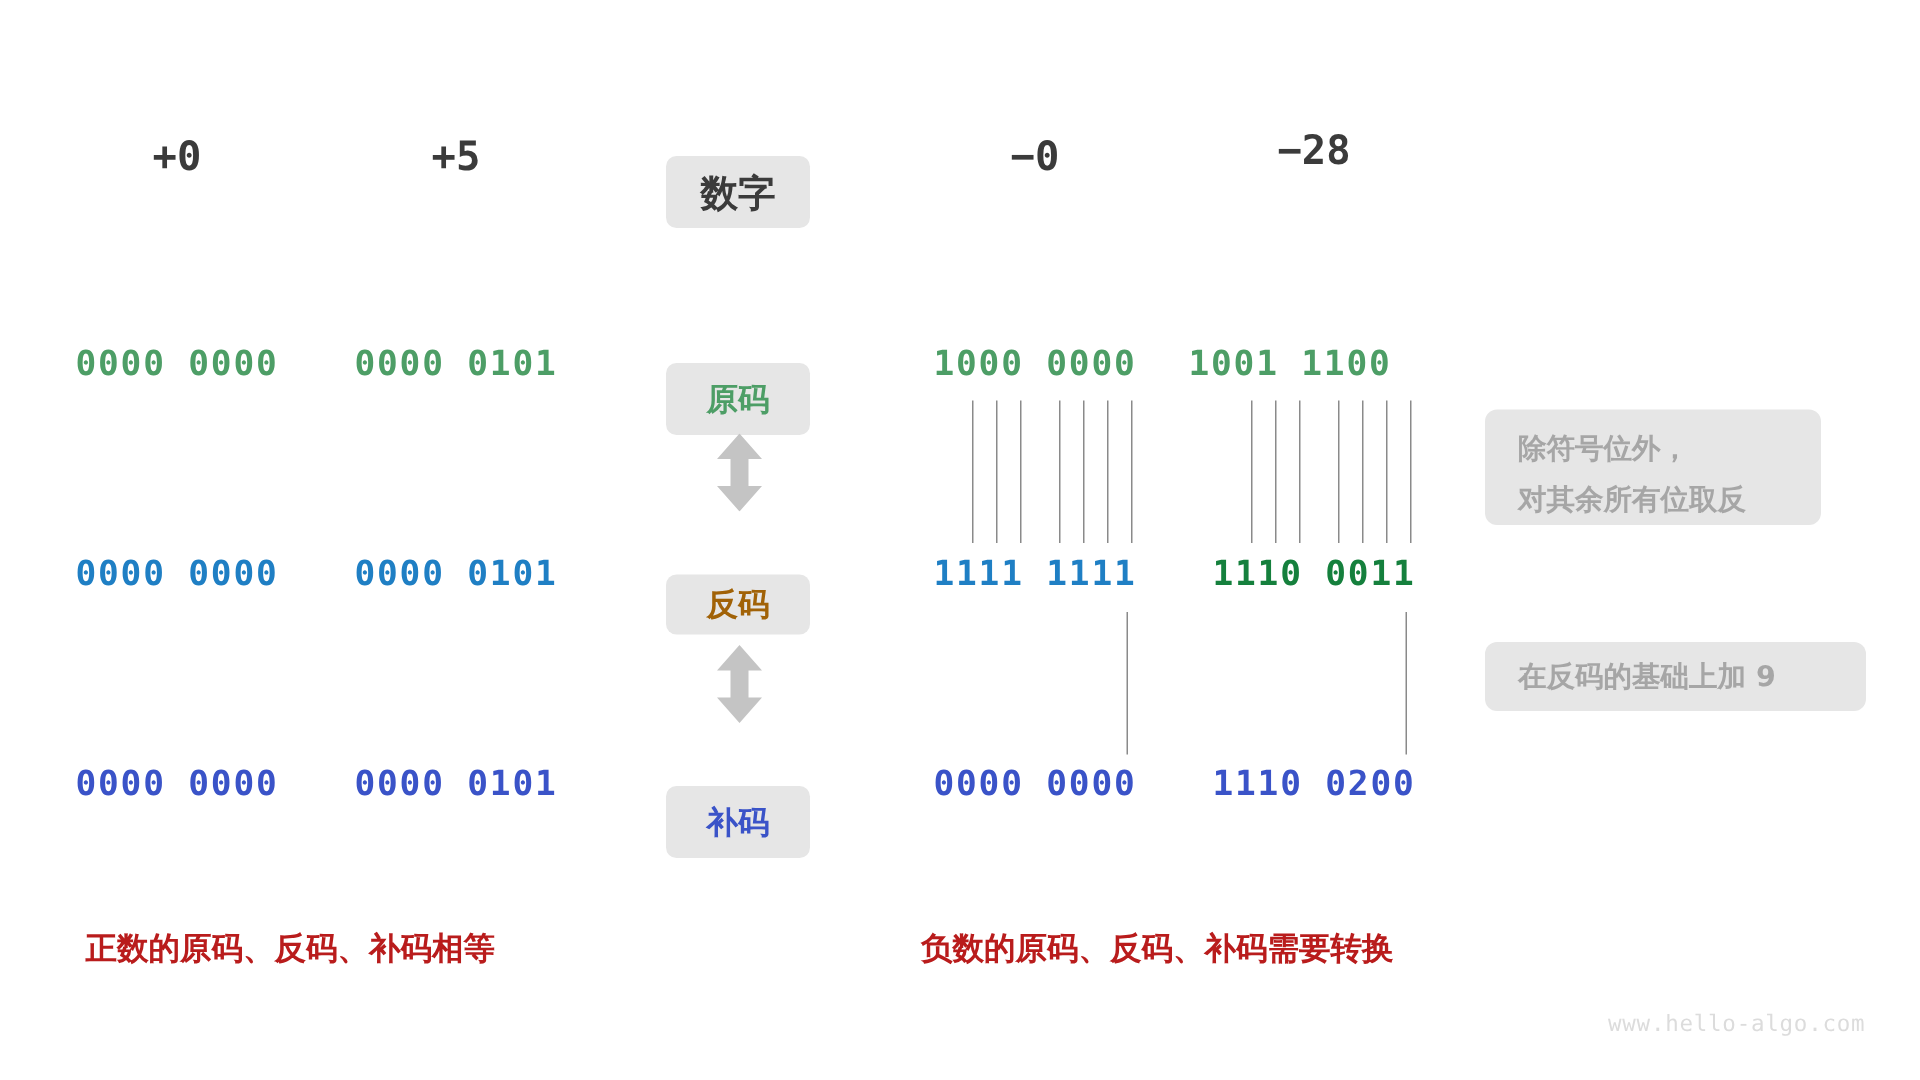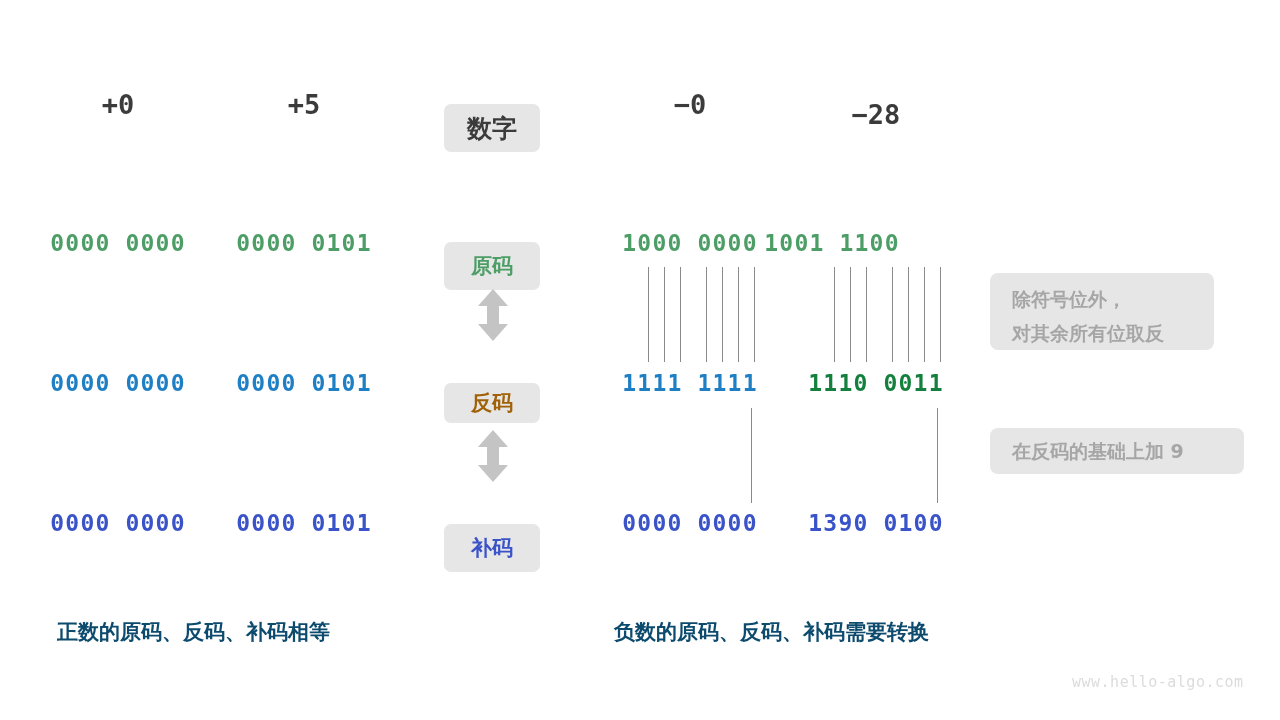--- a/index.html
+++ b/index.html
@@ -99,21 +99,21 @@
     line-height: 34px;
     white-space: pre;
     font-family: "DejaVu Sans", sans-serif;
   }
 
   
   .caption {
     position: absolute;
     font-size: 21px;
     font-weight: bold;
-    color: #0c4a6e;
+    color: #b91c1c;
     white-space: pre;
     font-family: Liberation Serif, serif;
   }
 
   
   .watermark {
     position: absolute;
     font-family: "DejaVu Sans Mono", "Liberation Mono", monospace;
     font-size: 15px;
     color: #dcdcdc;
@@ -127,51 +127,51 @@
 <div class="canvas">
 
   <div class="cell hdr-num" style="left:48px; top:86px; width:140px; height:36px;">+0</div>
 
   <div class="cell hdr-num" style="left:234px; top:86px; width:140px; height:36px;">+5</div>
 
   <div class="pill pill-hdr" style="position:absolute; left:444px; top:80px; width:96px; height:48px;">数字</div>
 
   <div class="cell hdr-num" style="left:620px; top:86px; width:140px; height:36px;">−0</div>
 
-  <div class="cell hdr-num" style="left:806px; top:96px; width:140px; height:36px;">−28</div>
+  <div class="cell hdr-num" style="left:806px; top:82px; width:140px; height:36px;">−28</div>
 
   <div class="cell binval" style="left:48px; top:226px; width:140px; height:34px; color:#4d9e66;">0000 0000</div>
 
   <div class="cell binval" style="left:234px; top:226px; width:140px; height:34px; color:#4d9e66;">0000 0101</div>
 
   <div class="pill pill-row" style="position:absolute; left:444px; top:218px; width:96px; height:48px; color:#4d9e66;">原码</div>
 
   <div class="cell binval" style="left:620px; top:226px; width:140px; height:34px; color:#4d9e66;">1000 0000</div>
 
-  <div class="cell binval" style="left:762px; top:226px; width:140px; height:34px; color:#4d9e66;">1001 1100</div>
+  <div class="cell binval" style="left:790px; top:226px; width:140px; height:34px; color:#4d9e66;">1001 1100</div>
 
   <div class="cell binval" style="left:48px; top:366px; width:140px; height:34px; color:#1f7fc4;">0000 0000</div>
 
   <div class="cell binval" style="left:234px; top:366px; width:140px; height:34px; color:#1f7fc4;">0000 0101</div>
 
   <div class="pill pill-row" style="position:absolute; left:444px; top:359px; width:96px; height:40px; color:#a16207;">反码</div>
 
   <div class="cell binval" style="left:620px; top:366px; width:140px; height:34px; color:#1f7fc4;">1111 1111</div>
 
   <div class="cell binval" style="left:806px; top:366px; width:140px; height:34px; color:#15803d;">1110 0011</div>
 
   <div class="cell binval" style="left:48px; top:506px; width:140px; height:34px; color:#3a53c8;">0000 0000</div>
 
   <div class="cell binval" style="left:234px; top:506px; width:140px; height:34px; color:#3a53c8;">0000 0101</div>
 
   <div class="pill pill-row" style="position:absolute; left:444px; top:500px; width:96px; height:48px; color:#3a53c8;">补码</div>
 
   <div class="cell binval" style="left:620px; top:506px; width:140px; height:34px; color:#3a53c8;">0000 0000</div>
 
-  <div class="cell binval" style="left:806px; top:506px; width:140px; height:34px; color:#3a53c8;">1390 0100</div>
+  <div class="cell binval" style="left:806px; top:506px; width:140px; height:34px; color:#3a53c8;">1110 0200</div>
 
   <div class="vline" style="left:648px; top:267px; height:95px;"></div>
   <div class="vline" style="left:664px; top:267px; height:95px;"></div>
   <div class="vline" style="left:680px; top:267px; height:95px;"></div>
   <div class="vline" style="left:706px; top:267px; height:95px;"></div>
   <div class="vline" style="left:722px; top:267px; height:95px;"></div>
   <div class="vline" style="left:738px; top:267px; height:95px;"></div>
   <div class="vline" style="left:754px; top:267px; height:95px;"></div>
 
   <div class="vline" style="left:834px; top:267px; height:95px;"></div>

